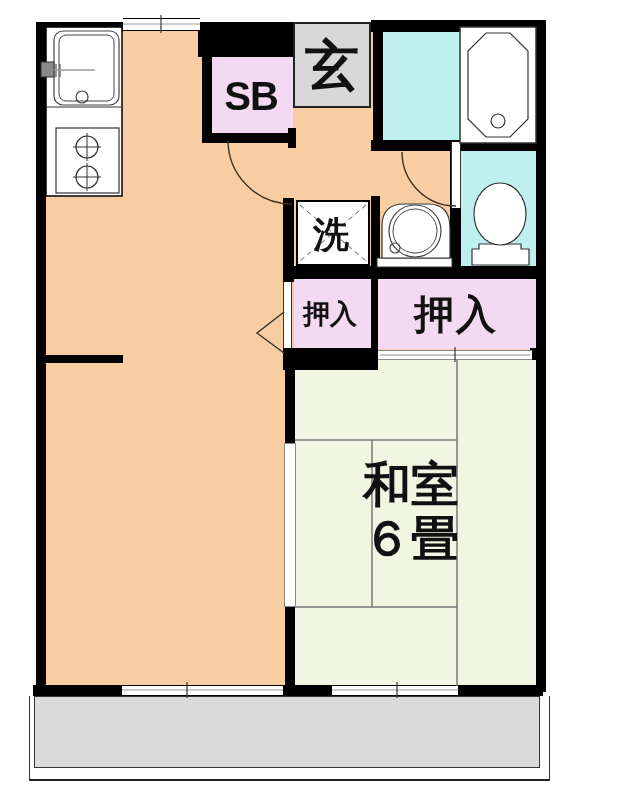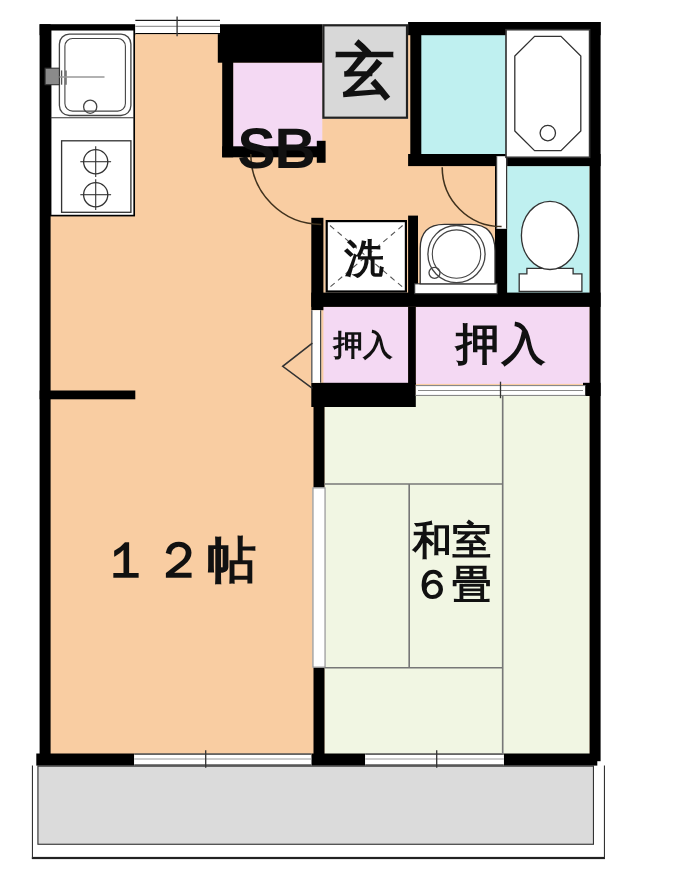--- a/index.html
+++ b/index.html
@@ -146,25 +146,24 @@
       <line x1="332" y1="690" x2="458" y2="690" stroke="#999" stroke-width="1"></line>
       <line x1="397" y1="682" x2="397" y2="698" stroke="#333" stroke-width="1.2"></line>
       <line x1="380" y1="355" x2="530" y2="355" stroke="#888" stroke-width="1"></line>
       <line x1="455" y1="347" x2="455" y2="362" stroke="#333" stroke-width="1.2"></line>
     </g>
 
     <polyline points="284,312 257,333 284,353" fill="none" stroke="#333" stroke-width="1.4"></polyline>
   </svg>
 
   <div class="lbl" style="left:332px;top:65px;font-size:54px;">玄</div>
-  <div class="lbl" style="left:251px;top:96px;font-size:52px;letter-spacing:-1px;margin-top:40px;">SB</div>
+  <div class="lbl" style="left:251px;top:96px;font-size:40px;letter-spacing:-1px;">SB</div>
   <div class="lbl" style="left:331px;top:235px;font-size:36px;">洗</div>
   <div class="lbl" style="left:330px;top:314px;font-size:27px;">押入</div>
   <div class="lbl" style="left:456px;top:314px;font-size:40px;letter-spacing:2px;">押入</div>
   <div class="lbl" style="left:164px;top:510px;font-size:45px;letter-spacing:3px;">
-    <div>１２帖</div>
   </div>
-  <div class="lbl" style="left:411px;top:512px;font-size:36px;">
+  <div class="lbl" style="left:411px;top:512px;font-size:48px;">
     <div>和室</div>
     <div>６畳</div>
   </div>
 
 </div>
 
 </body></html>

